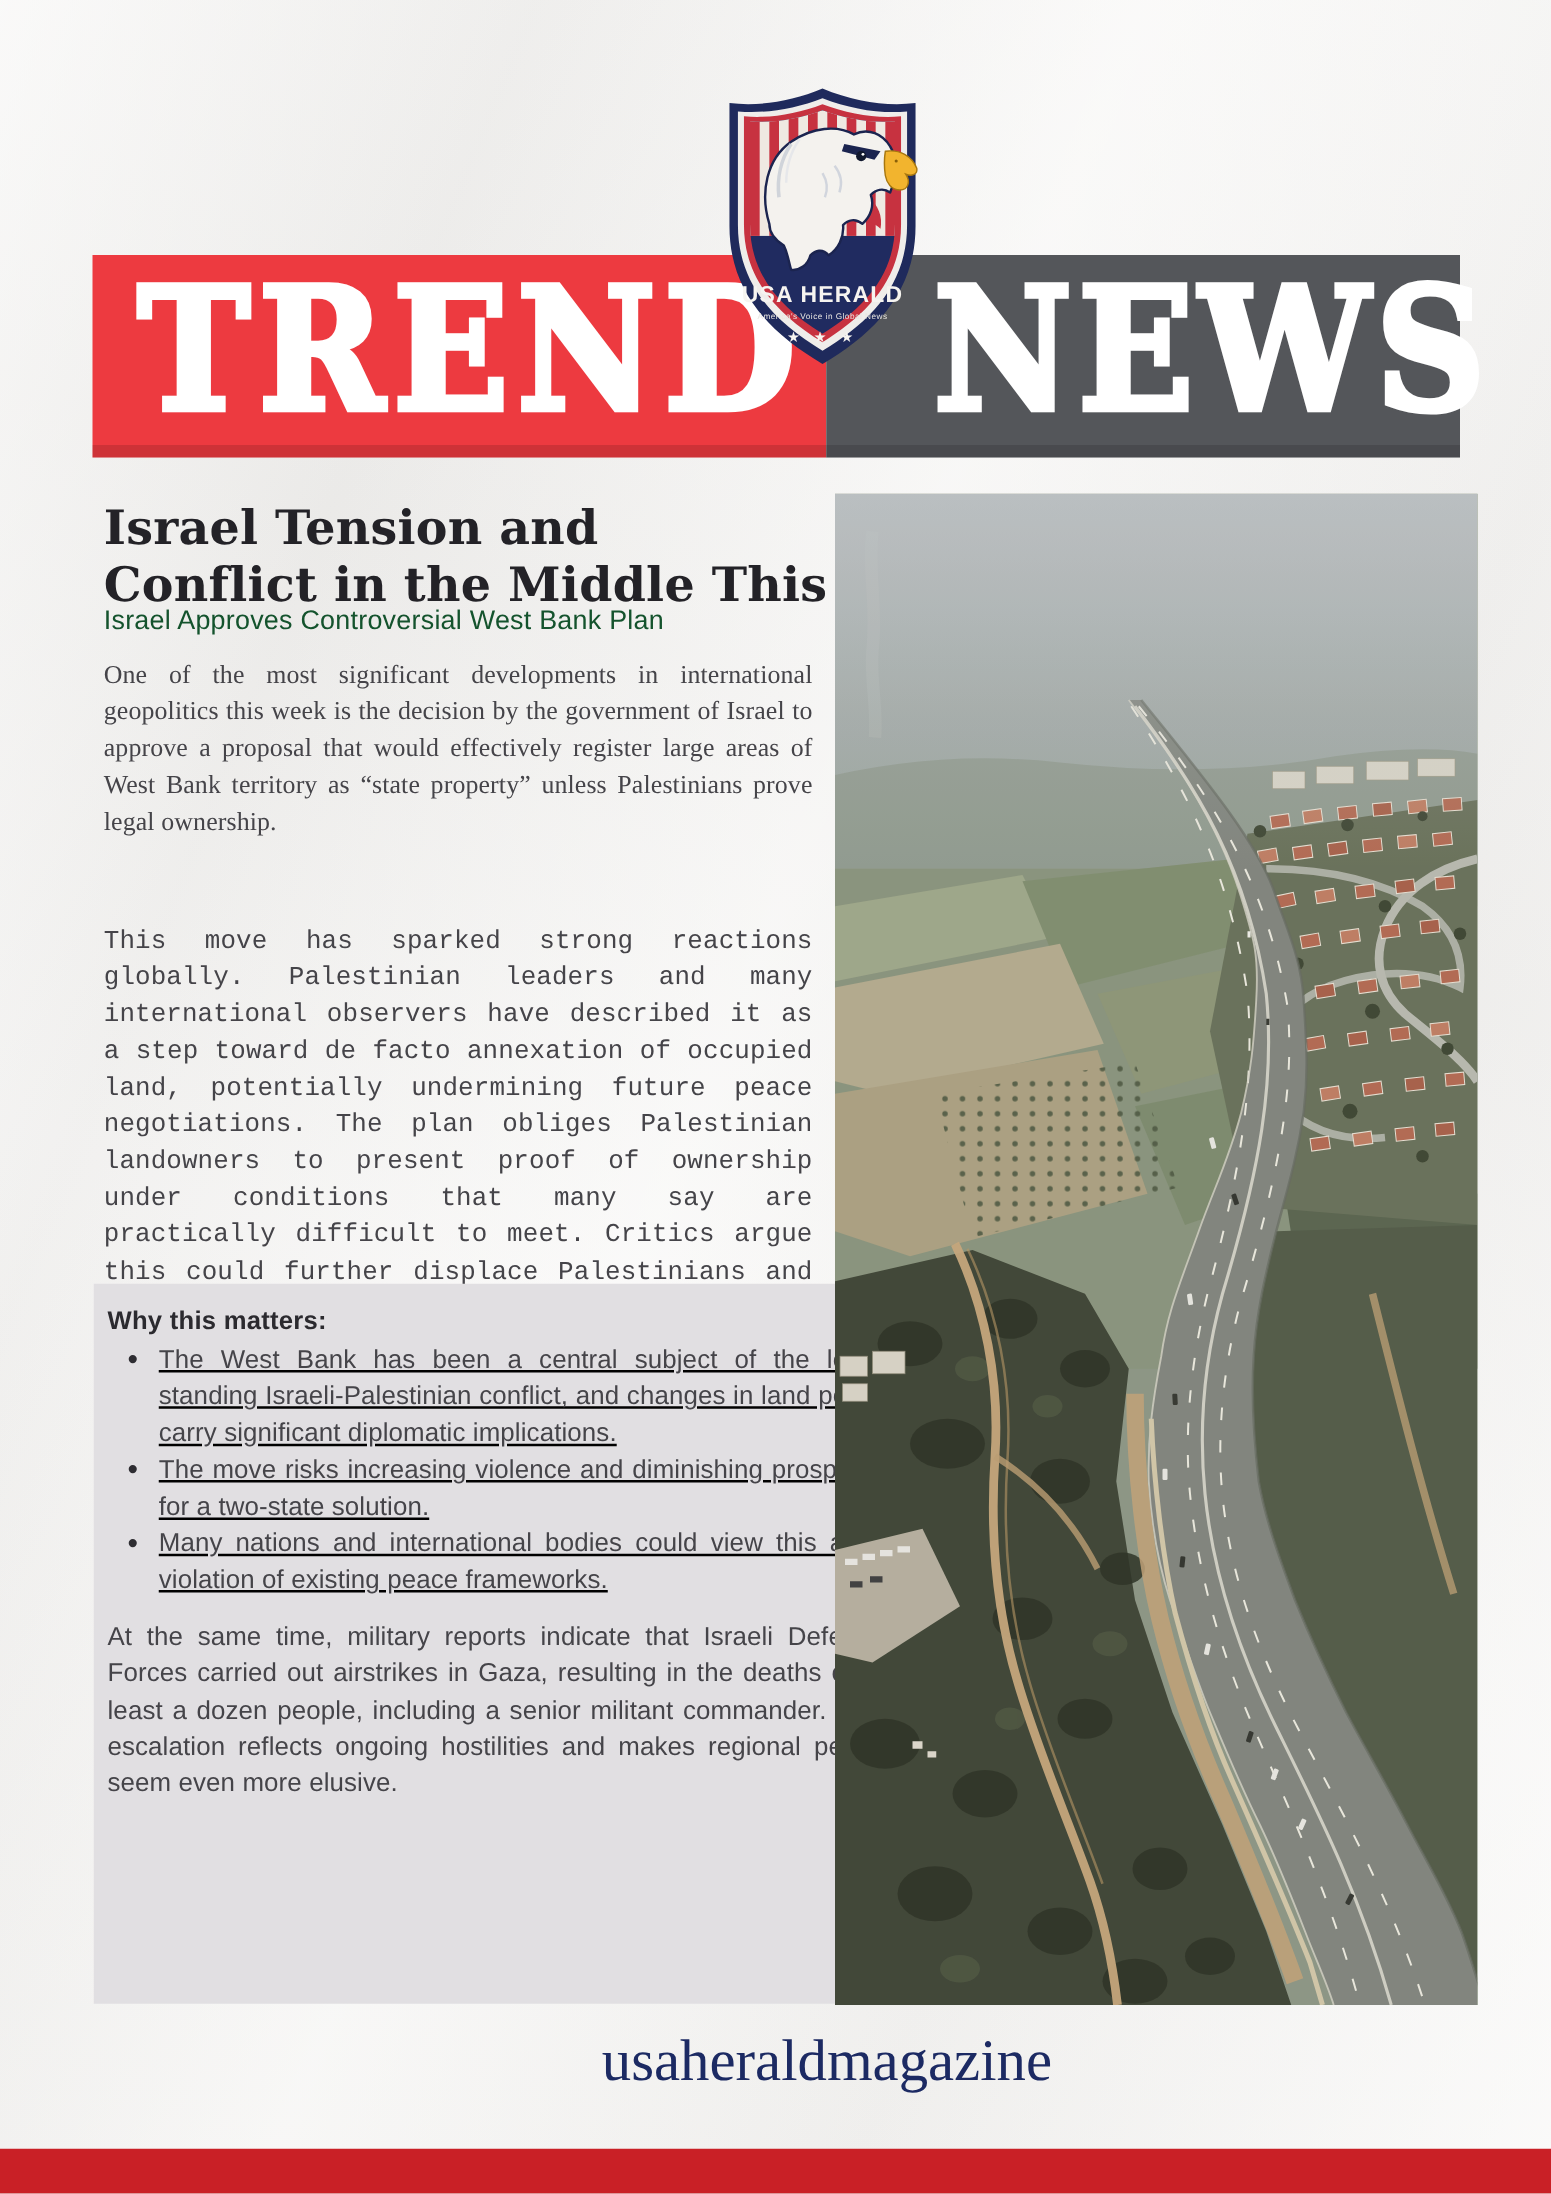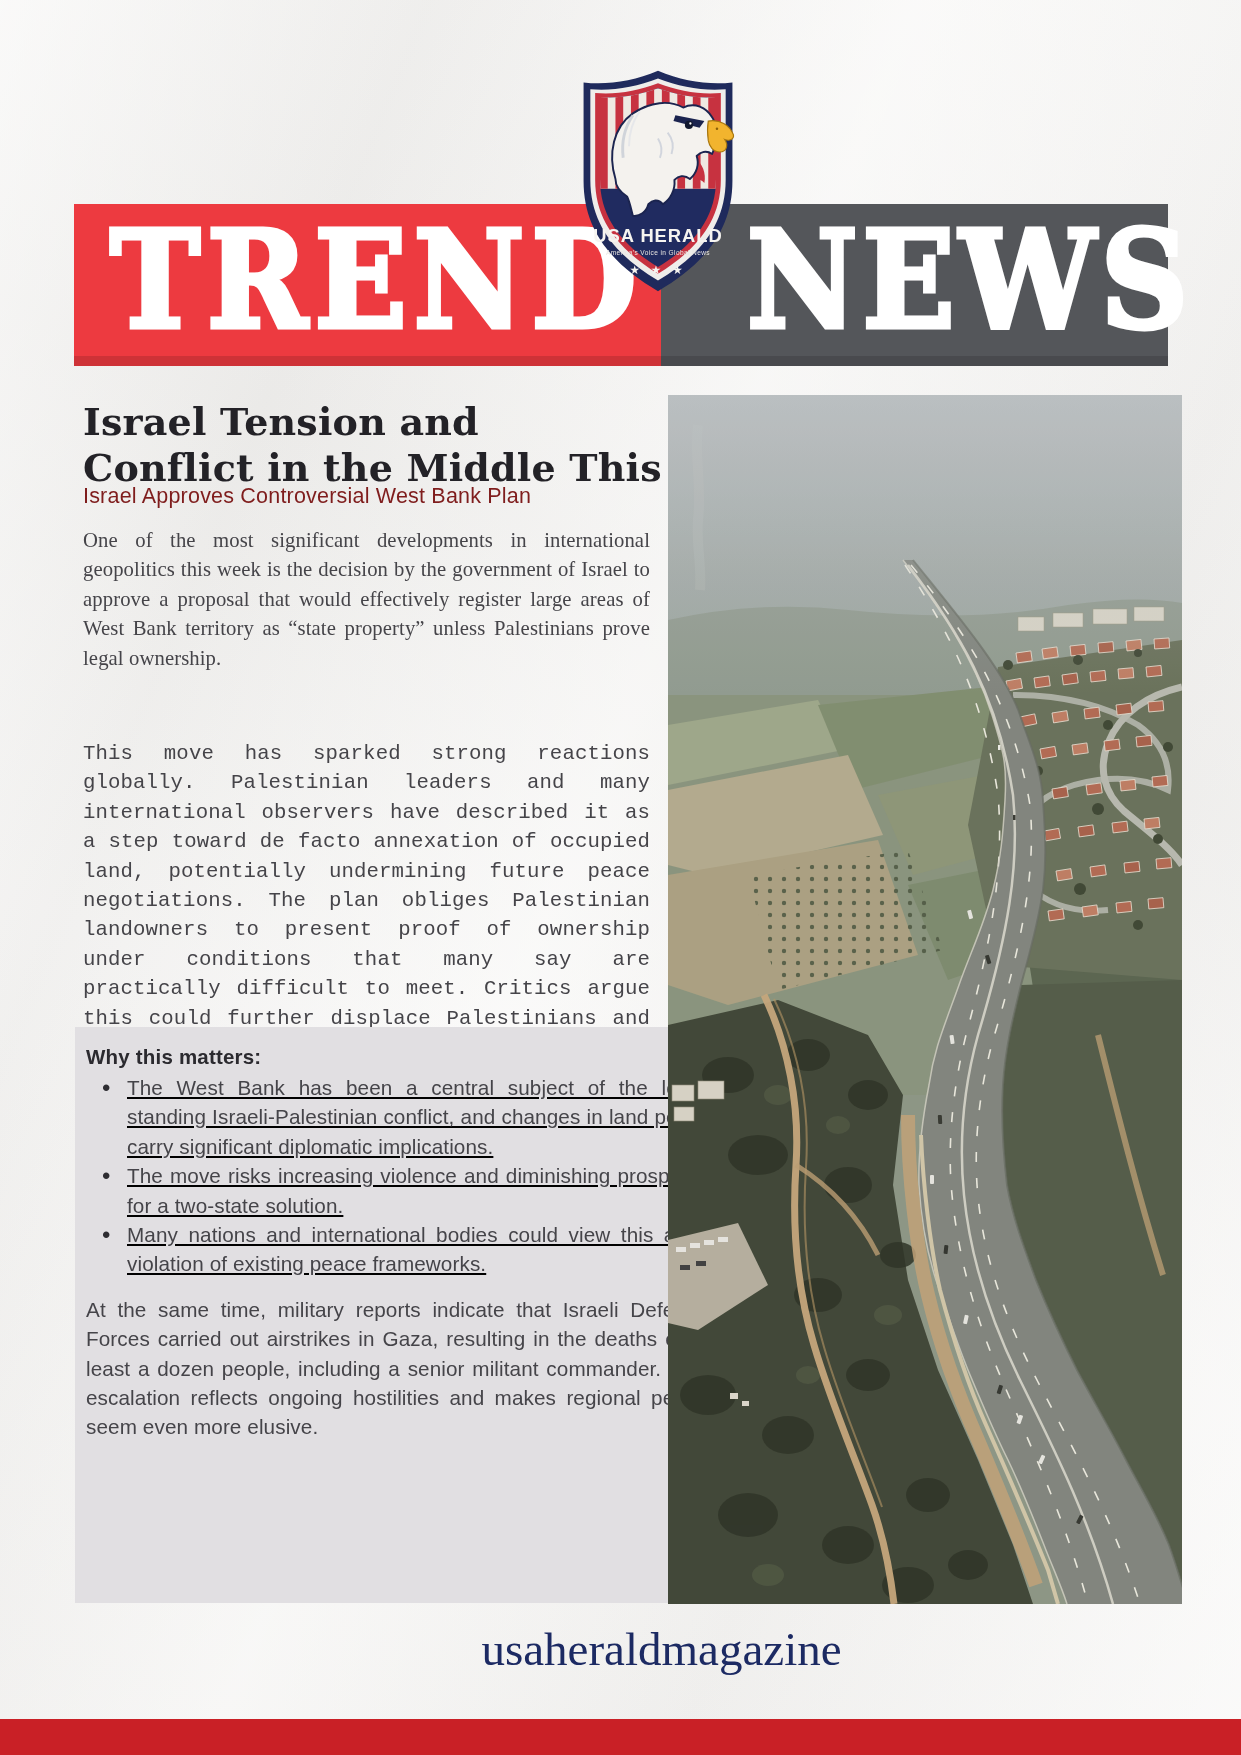--- a/index.html
+++ b/index.html
@@ -24,21 +24,21 @@
         transform:scaleY(1.12);transform-origin:top left;white-space:nowrap;z-index:2;}
   .word-trend{left:110px;letter-spacing:7px;}
   .word-news{left:747px;letter-spacing:5px;}
   .logo{position:absolute;left:571px;top:62px;width:174px;height:238px;z-index:5;}
   .logo text{font-family:"Liberation Sans",sans-serif;}
   
   .headline{position:absolute;left:83px;top:399px;margin:0;font-family:"DejaVu Serif",serif;
             font-weight:700;font-size:38px;line-height:46px;color:var(--headline-ink);letter-spacing:.2px;}
   .headline span{display:block;}
   .subhead{position:absolute;left:83px;top:484px;margin:0;width:567px;
-           font-size:21.5px;color:#7f1d1d;letter-spacing:.2px;}
+           font-size:21.5px;color:#14532d;letter-spacing:.2px;}
   .bodytext{font-size:20.7px;line-height:29.4px;color:var(--body-ink);
             text-align:justify;letter-spacing:.1px;}
   .para1{position:absolute;left:83px;top:526px;width:567px;margin:0;font-family:Liberation Serif, serif;}
   .para2{position:absolute;left:83px;top:739px;width:567px;margin:0;font-family:Liberation Mono, monospace;}
   .callout{position:absolute;left:75px;top:1027px;width:646px;height:576px;
            background:var(--callout-bg);box-sizing:border-box;padding:15px 13px 0 11px;}
   .callout h2{margin:0 0 2px 0;font-size:20.5px;line-height:29px;font-weight:bold;
               color:#2b2a2f;letter-spacing:.2px;}
   .callout ul{margin:0;padding:0;list-style:none;text-decoration:underline;}
   .callout li{position:relative;padding-left:41px;}

